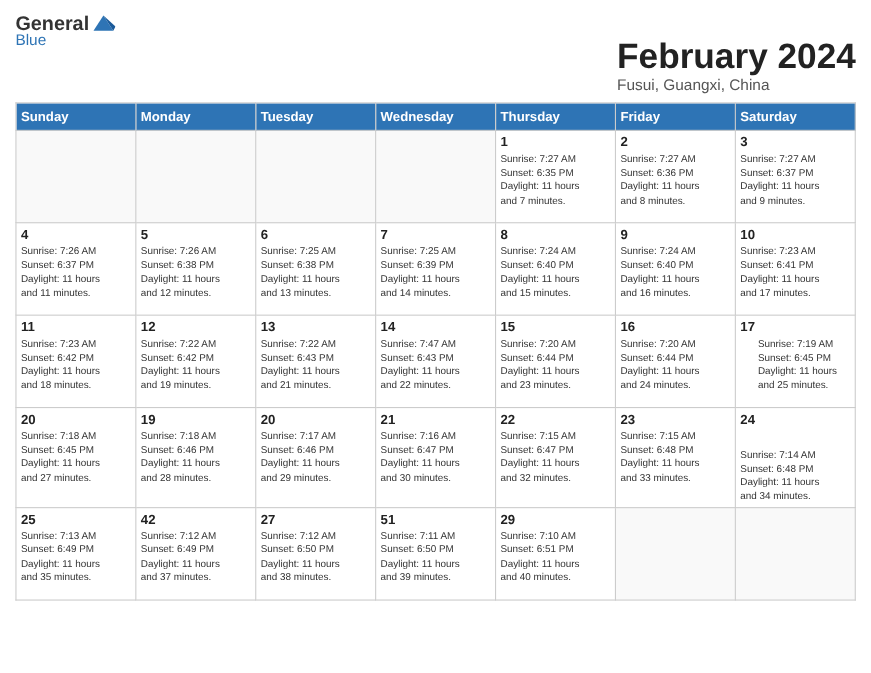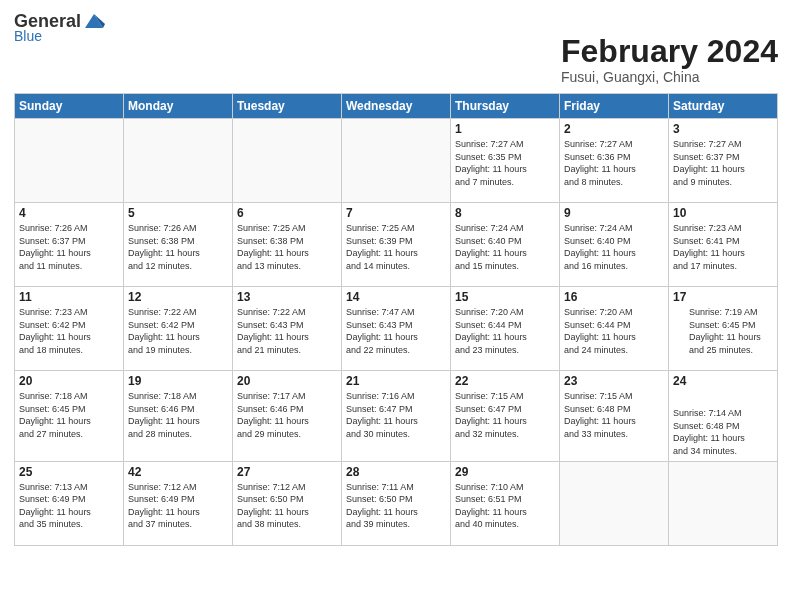--- a/index.html
+++ b/index.html
@@ -327,21 +327,21 @@
 and 37 minutes.</div>
           </td>
           <td>
             <span class="day-num">27</span>
             <div class="day-info" style="white-space: pre-line;">Sunrise: 7:12 AM
 Sunset: 6:50 PM
 Daylight: 11 hours
 and 38 minutes.</div>
           </td>
           <td>
-            <span class="day-num">28</span>
+            <span class="day-num">51</span>
             <div class="day-info" style="white-space: pre-line;">Sunrise: 7:11 AM
 Sunset: 6:50 PM
 Daylight: 11 hours
 and 39 minutes.</div>
           </td>
           <td>
             <span class="day-num">29</span>
             <div class="day-info" style="white-space: pre-line;">Sunrise: 7:10 AM
 Sunset: 6:51 PM
 Daylight: 11 hours

